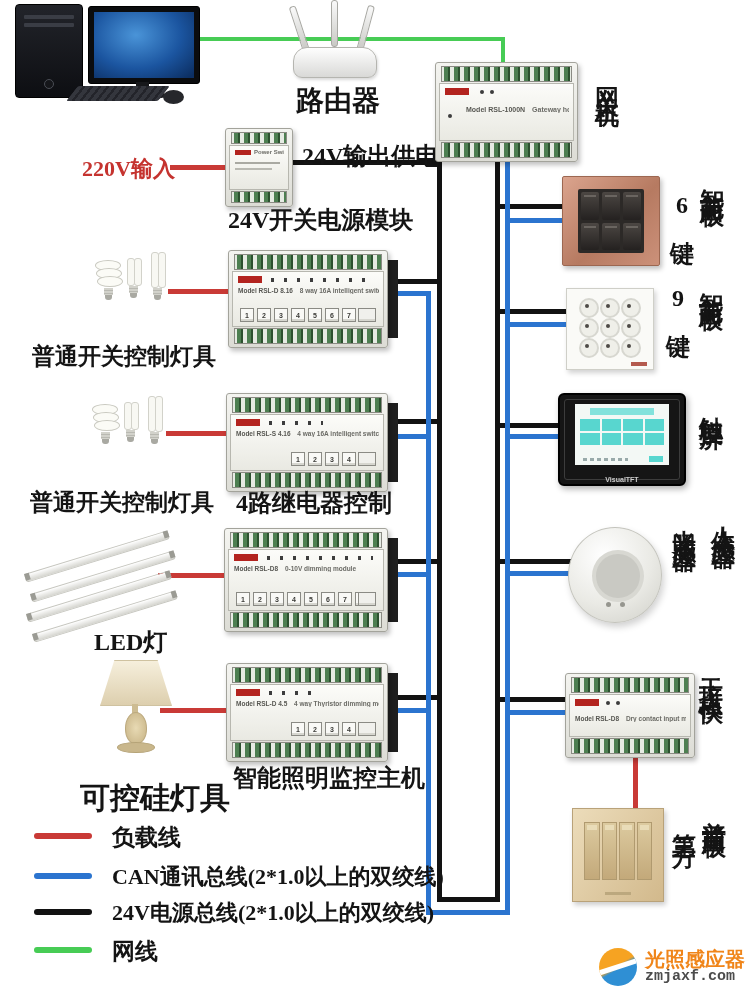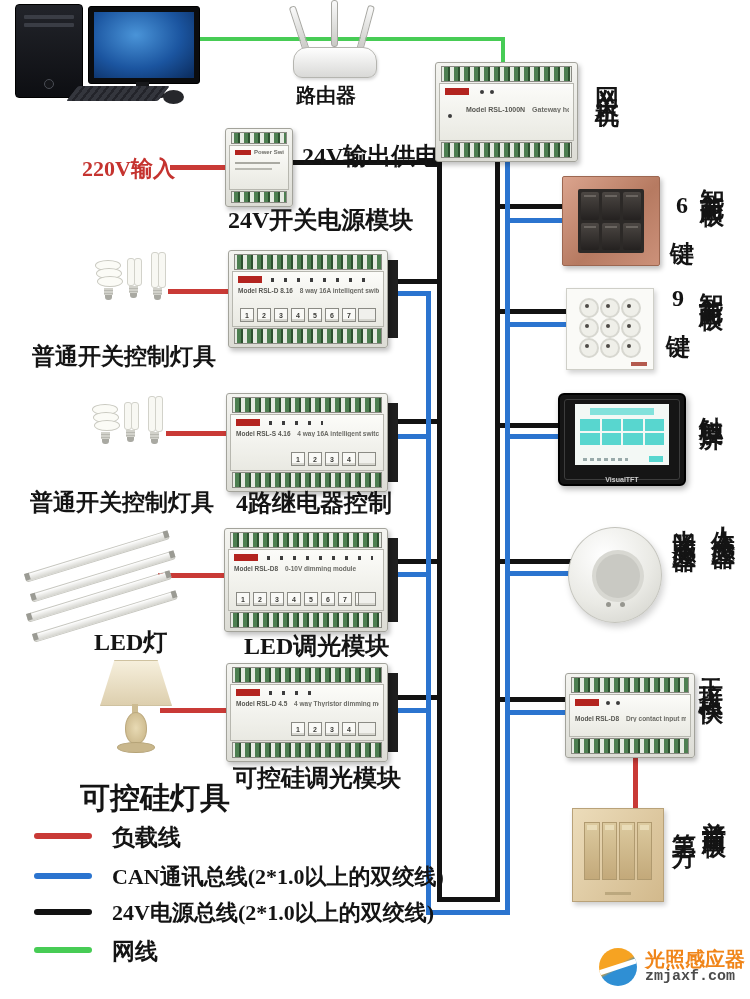--- a/index.html
+++ b/index.html
@@ -186,21 +186,21 @@
     <div class="keyboard"></div>
     <div class="mouse"></div>
   </div>
 
   <div>
     <div class="antenna" style="left:303px;top:4px;transform:rotate(-18deg)"></div>
     <div class="antenna" style="left:331px;top:0px"></div>
     <div class="antenna" style="left:356px;top:4px;transform:rotate(15deg)"></div>
     <div class="router-body"></div>
   </div>
-  <div class="lbl" style="left:296px;top:82px;font-size:20px">路由器</div>
+  <div class="lbl" style="left:296px;top:82px;font-size:28px">路由器</div>
 
   <div class="din" style="left:225px;top:128px;width:68px;height:79px">
     <div class="shell"></div>
     <div class="term top" style="height:10px"></div>
     <div class="term bot" style="height:10px"></div>
     <div class="dbody" style="top:17px;bottom:17px">
       <div class="brand" style="width:16px;height:5px"></div>
       <div class="mline" style="top:3px;left:24px;font-size:6px">Power Switch</div>
       <div style="position:absolute;left:5px;top:16px;right:8px;height:2px;background:#a9a9a2"></div>
       <div style="position:absolute;left:5px;top:22px;right:16px;height:2px;background:#b9b9b2"></div>
@@ -358,30 +358,29 @@
   <div class="lbl" style="left:30px;top:487px;font-size:23px">普通开关控制灯具</div>
   <div class="lbl" style="left:236px;top:487px;font-size:24px">4路继电器控制</div>
 
   <div>
     <div class="ledtube" style="left:22px;top:552px"></div>
     <div class="ledtube" style="left:28px;top:572px"></div>
     <div class="ledtube" style="left:24px;top:592px"></div>
     <div class="ledtube" style="left:30px;top:612px"></div>
   </div>
   <div class="lbl" style="left:94px;top:626px;font-size:24px">LED灯</div>
-  <div class="lbl" style="left:244px;top:630px;font-size:24px">LED调光模块</div>
 
   <div>
     <div class="lamp-shade"></div>
     <div class="lamp-neck"></div>
     <div class="lamp-body"></div>
     <div class="lamp-base"></div>
   </div>
   <div class="lbl" style="left:80px;top:778px;font-size:30px">可控硅灯具</div>
-  <div class="lbl" style="left:233px;top:762px;font-size:24px">可控硅调光模块</div>
+  <div class="lbl" style="left:233px;top:762px;font-size:24px">智能照明监控主机</div>
 
   <div class="p6">
     <div class="p6-inner">
       <div class="rocker"></div>
       <div class="rocker"></div>
       <div class="rocker"></div>
       <div class="rocker"></div>
       <div class="rocker"></div>
       <div class="rocker"></div>
     </div>

